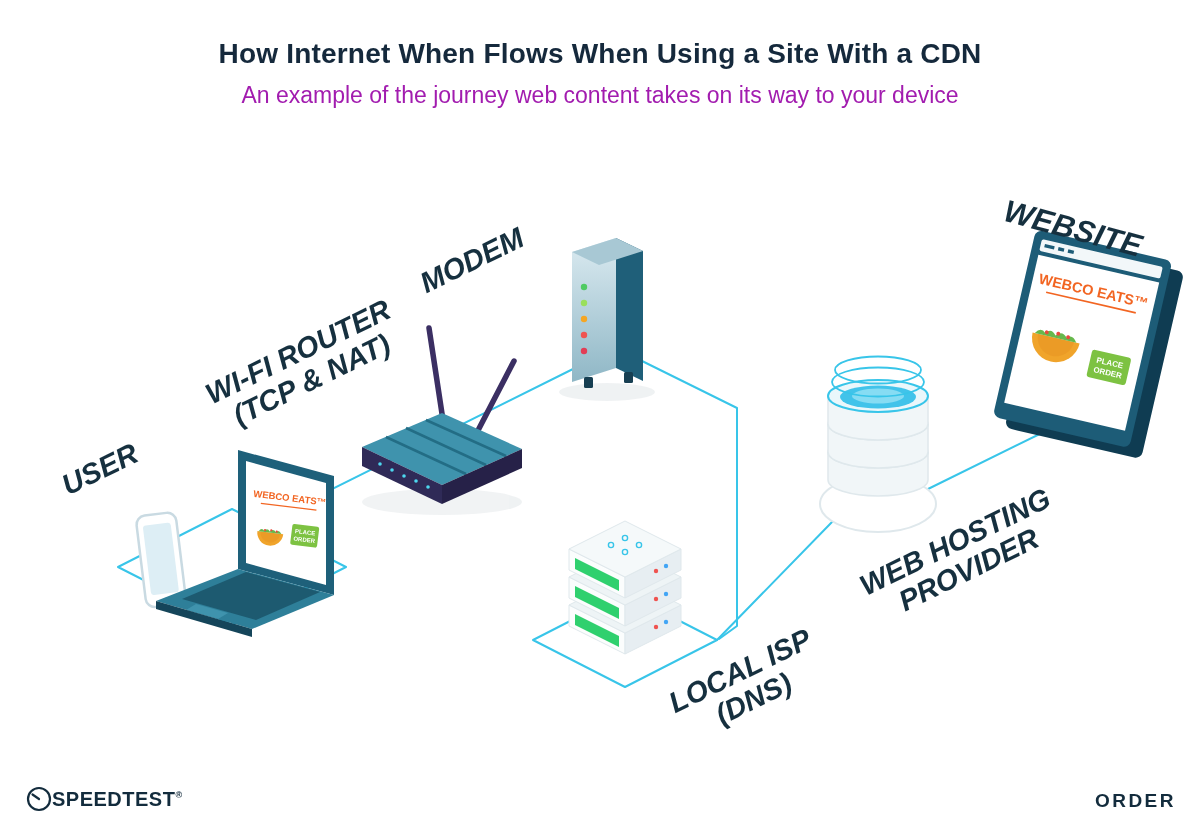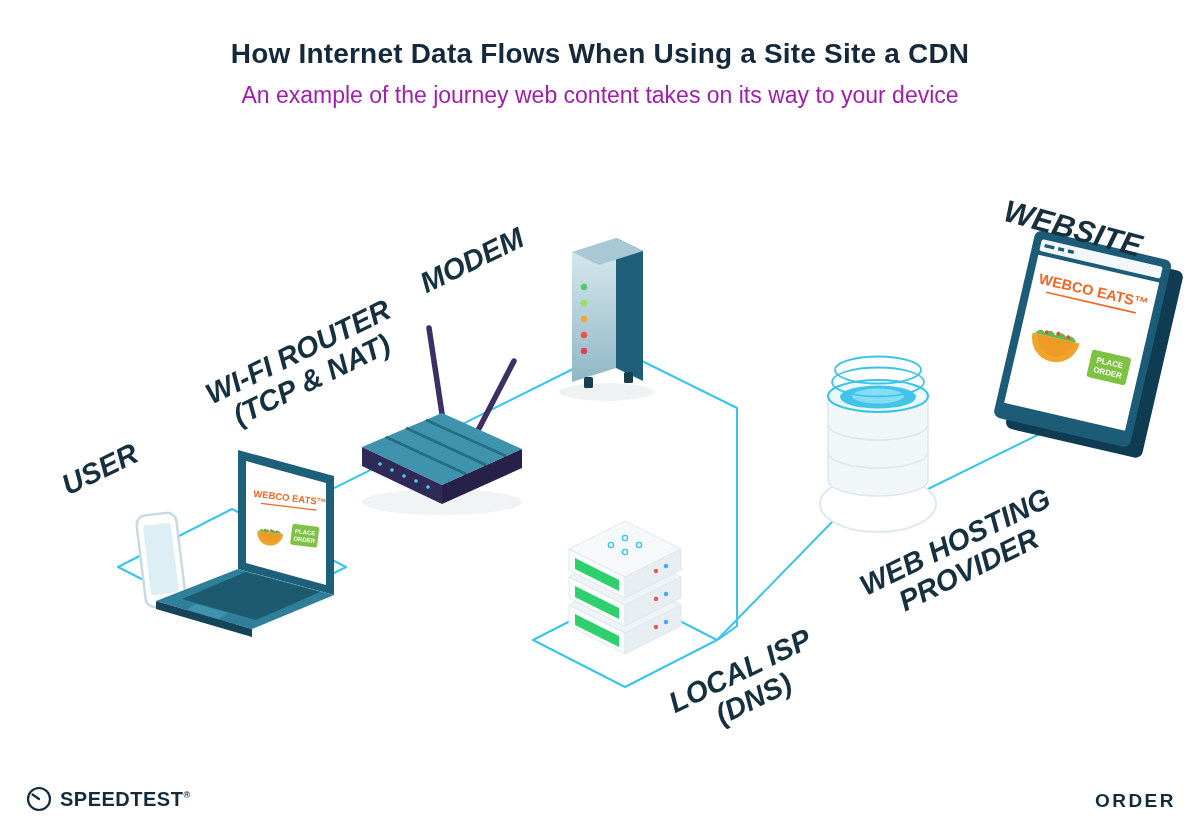--- a/index.html
+++ b/index.html
@@ -9,33 +9,33 @@
 
   .header { position:absolute; top:38px; left:0; width:100%; text-align:center; }
   .title { font-size:28px; font-weight:700; color:#15293c; letter-spacing:.2px; }
   .subtitle { margin-top:12px; font-size:23px; font-weight:400; color:#a21caf; }
 
   .scene { position:absolute; left:0; top:0; width:1200px; height:836px; }
 
   .iso-label { position:absolute; font-style:italic; font-weight:700; color:#16303f;
                text-align:center; font-size:29px; line-height:31px; white-space:nowrap; }
 
-  .footer-left { position:absolute; left:26px; top:786px; display:flex; align-items:center; gap:8px; }
+  .footer-left { position:absolute; left:26px; top:786px; display:flex; align-items:center; }
   .speedtest-text { font-size:20px; font-weight:700; color:#132c3d; letter-spacing:.5px; }
   .speedtest-text sup { font-size:9px; }
   .footer-right { position:absolute; right:24px; top:790px; font-size:19px; font-weight:700;
                   color:#132c3d; letter-spacing:2.5px; }
 </style>
 </head>
 <body>
 
 <div class="page">
 
   <div class="header">
-    <div class="title">How Internet Data Flows When Using a Site Site a CDN</div>
+    <div class="title">How Internet When Flows When Using a Site With a CDN</div>
     <div class="subtitle">An example of the journey web content takes on its way to your device</div>
   </div>
 
   <svg class="scene" viewBox="0 0 1200 836">
     <defs>
       <linearGradient id="modemGrad" x1="0" y1="0" x2="0" y2="1">
         <stop offset="0" stop-color="#dcebf1"></stop>
         <stop offset="1" stop-color="#8fb7c6"></stop>
       </linearGradient>
       <g id="taco">

